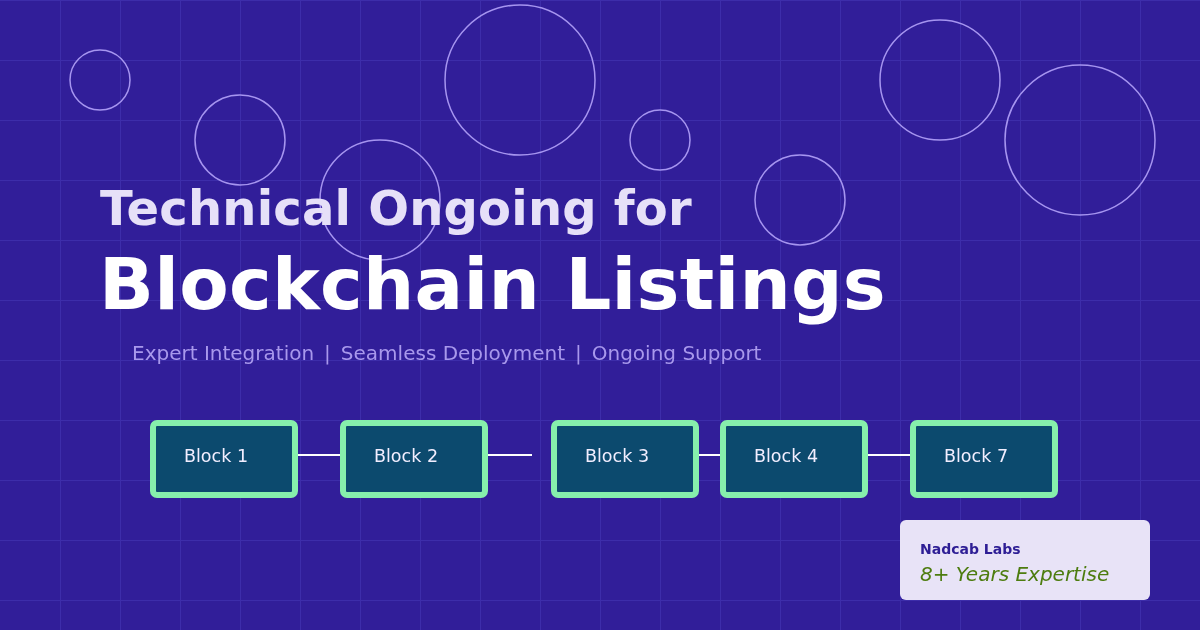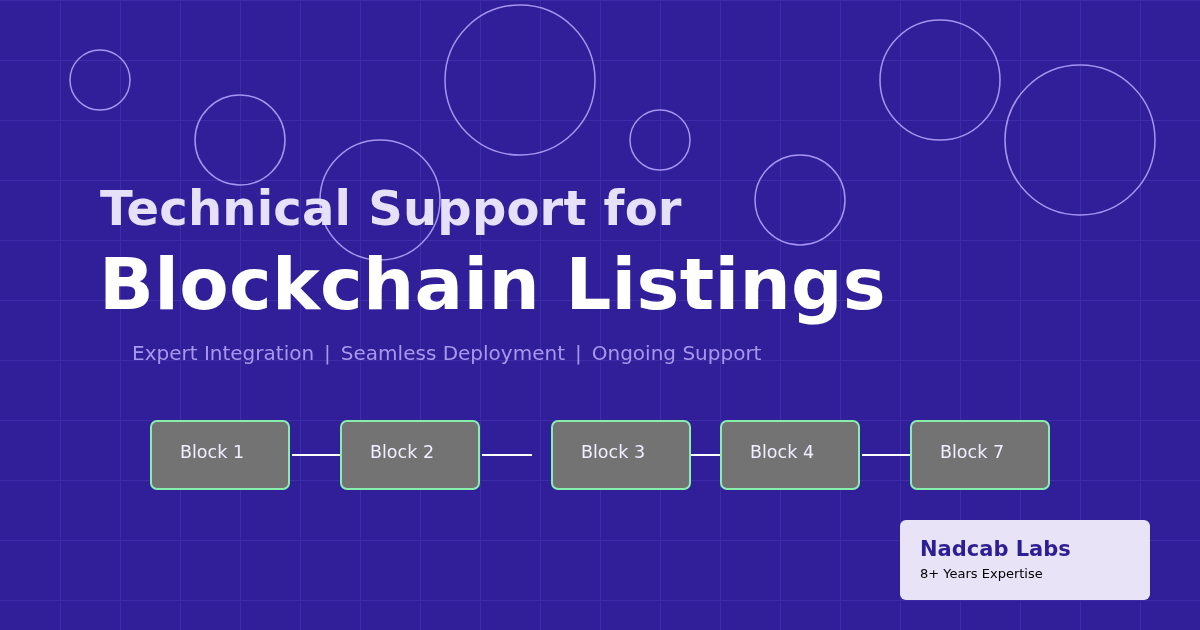--- a/index.html
+++ b/index.html
@@ -20,41 +20,41 @@
       line-height: 70px; white-space: nowrap; letter-spacing: 0.3px;
     }
     .subtitle {
       position: absolute; left: 100px; top: 339px;
       font-size: 20px; color: #A898EC; line-height: 28px; white-space: nowrap; margin-left: 32px;
     }
     .subtitle .sep { padding: 0 10px; }
     .chain { position: absolute; left: 0; top: 0; }
     .block {
       position: absolute; top: 420px; width: 136px; height: 66px;
-      background: #737373; border: 2px solid #86efac; border-radius: 7px;
+      background: #0c4a6e; border: 6px solid #86efac; border-radius: 7px;
       box-sizing: content-box;
     }
     .block-label {
       position: absolute; left: 28px; top: 19px;
       font-size: 17.5px; color: #F2EEFF; line-height: 22px; white-space: nowrap;
     }
     .connector {
       position: absolute; top: 454px; height: 2px; width: 50px; background: #FFFFFF;
     }
     .badge {
       position: absolute; left: 900px; top: 520px; width: 250px; height: 80px;
       background: #E8E3F7; border-radius: 6px;
     }
     .badge-title {
       position: absolute; left: 20px; top: 15px;
-      font-size: 21px; font-weight: bold; color: #2E1E95; line-height: 28px; white-space: nowrap;
+      font-size: 14px; font-weight: bold; color: #2E1E95; line-height: 28px; white-space: nowrap;
     }
     .badge-sub {
       position: absolute; left: 20px; top: 43px;
-      font-size: 13px; color: #000000; line-height: 22px; white-space: nowrap;
+      font-size: 20px; color: #4d7c0f; line-height: 22px; white-space: nowrap; font-style: italic;
     }
   </style>
 </head>
 <body>
 
 <svg class="bg-svg" xmlns="http://www.w3.org/2000/svg" width="1200" height="630" viewBox="0 0 1200 630">
   <g stroke="#4030AE" stroke-width="1" opacity="0.85">
     <line x1="60.5" y1="0" x2="60.5" y2="630"></line>
     <line x1="120.5" y1="0" x2="120.5" y2="630"></line>
     <line x1="180.5" y1="0" x2="180.5" y2="630"></line>
@@ -91,21 +91,21 @@
     <circle cx="240" cy="140" r="45"></circle>
     <circle cx="380" cy="200" r="60"></circle>
     <circle cx="520" cy="80" r="75"></circle>
     <circle cx="660" cy="140" r="30"></circle>
     <circle cx="800" cy="200" r="45"></circle>
     <circle cx="940" cy="80" r="60"></circle>
     <circle cx="1080" cy="140" r="75"></circle>
   </g>
 </svg>
 
-<div class="title-line1">Technical Support for</div>
+<div class="title-line1">Technical Ongoing for</div>
 <div class="title-line2">Blockchain Listings</div>
 
 <div class="subtitle">
   <span>Expert Integration</span><span class="sep">|</span><span>Seamless Deployment</span><span class="sep">|</span><span>Ongoing Support</span>
 </div>
 
 <div class="chain">
   <div class="connector" style="left:292px;"></div>
   <div class="connector" style="left:482px;"></div>
   <div class="connector" style="left:672px;"></div>

